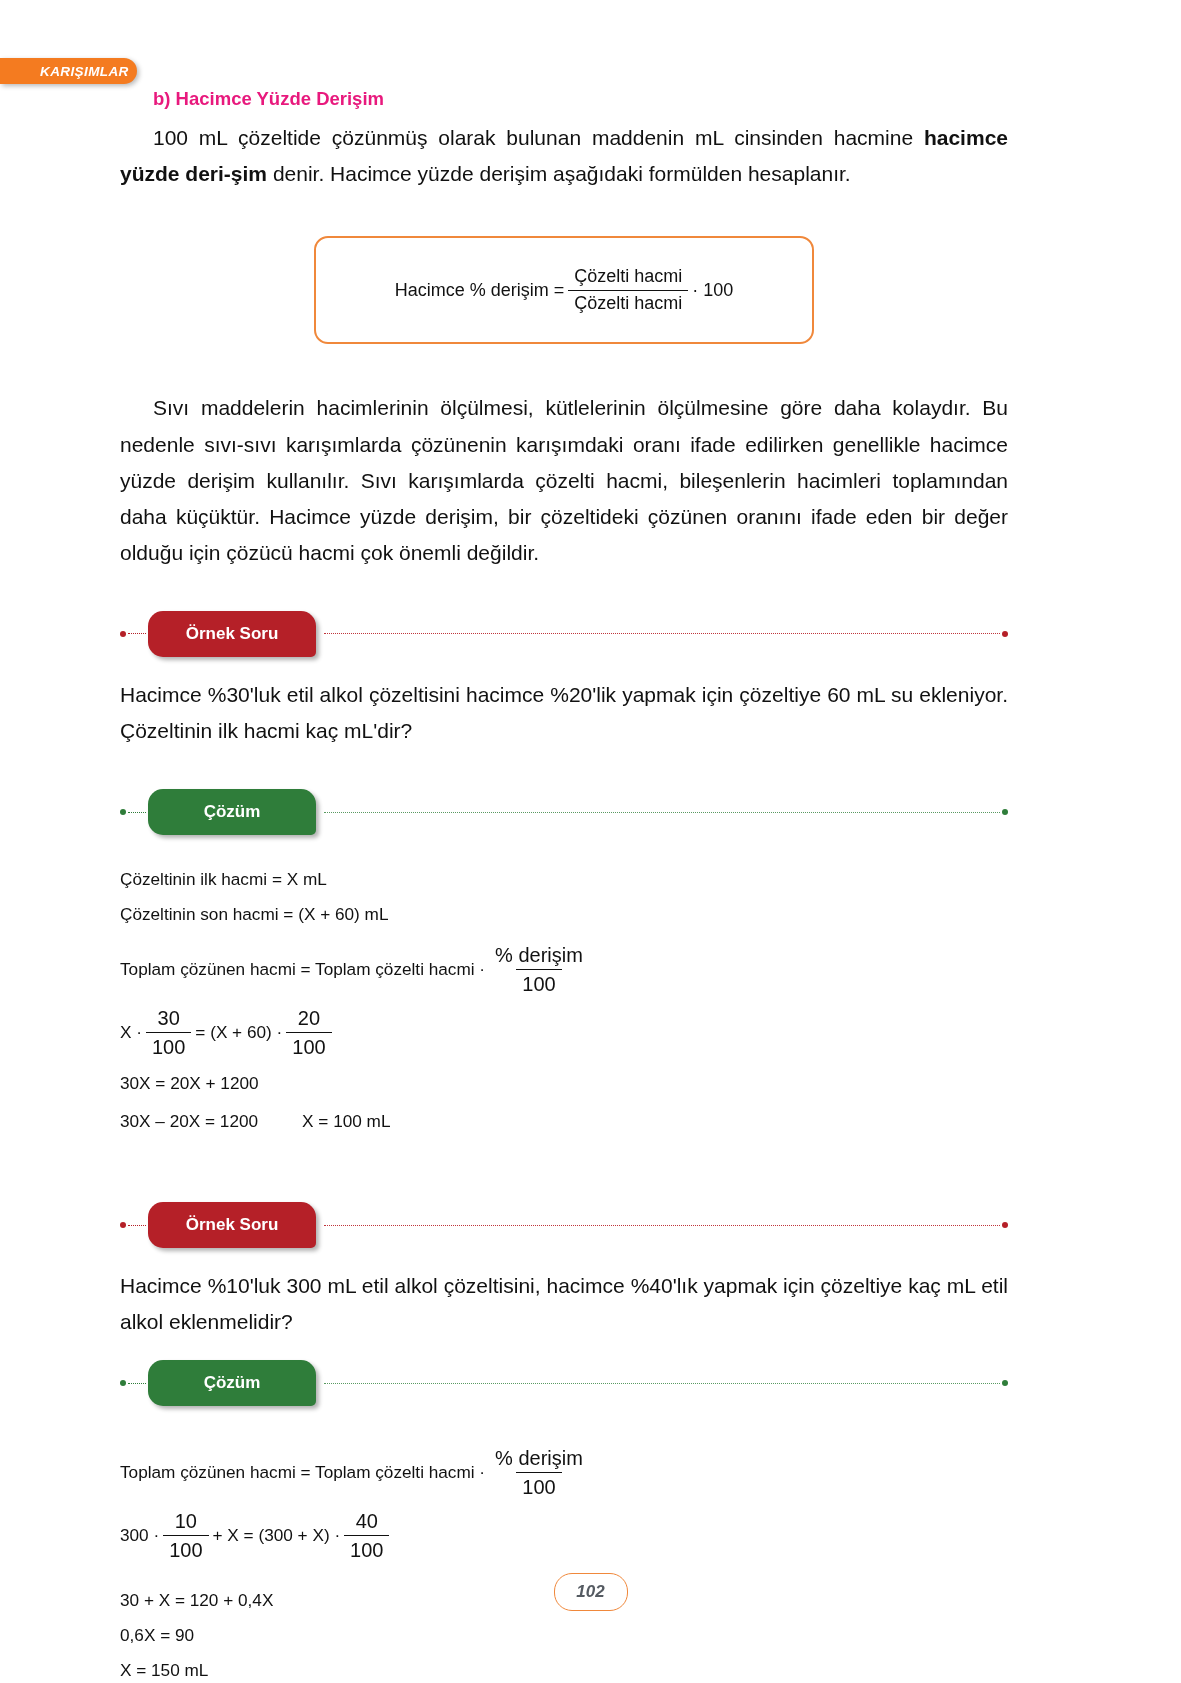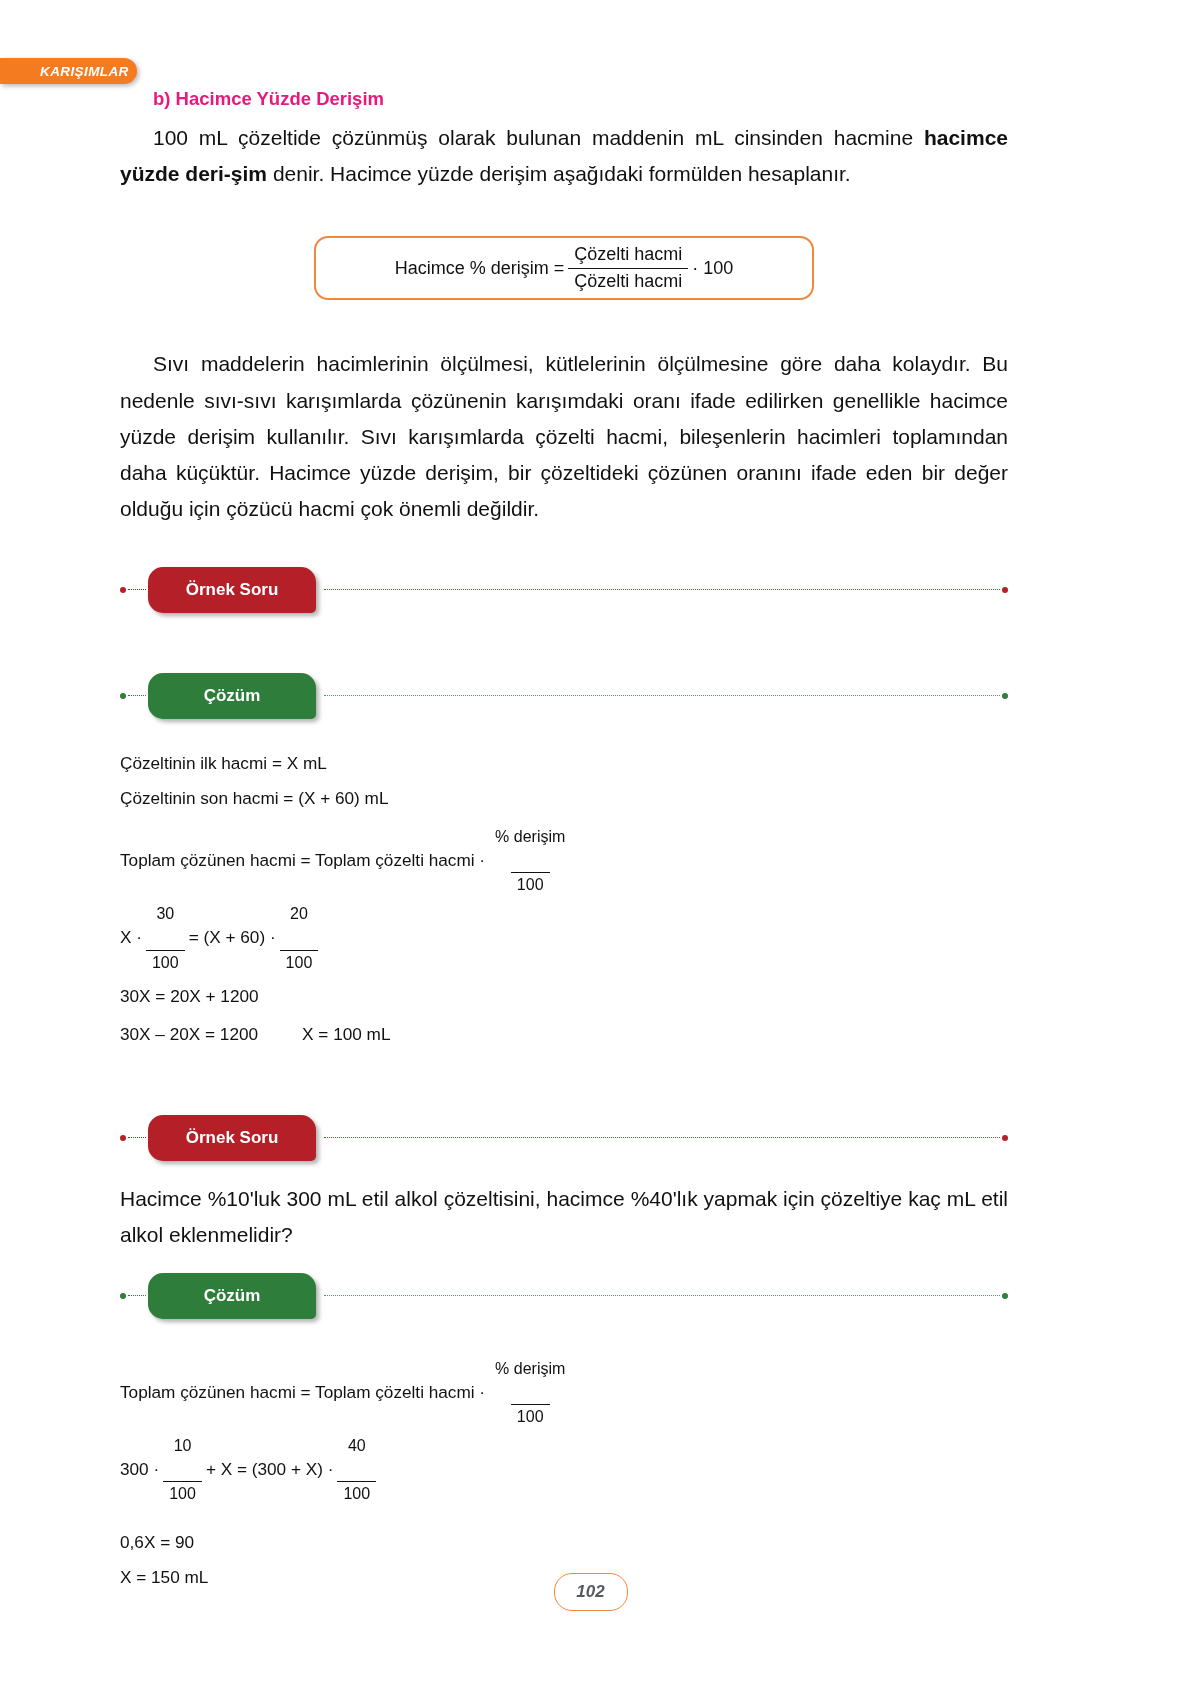--- a/index.html
+++ b/index.html
@@ -69,21 +69,21 @@
 
   
   .formula-box-wrap {
     margin-top: 44px;
     display: flex;
     justify-content: center;
   }
   .formula-box {
     border: 2.2px solid #f0883b;
     border-radius: 14px;
-    padding: 6px 26px;
+    padding: 28px 26px;
     display: inline-flex;
     align-items: center;
     justify-content: center;
     min-width: 500px;
     min-height: 44px;
     box-sizing: border-box;
   }
   .formula-line {
     display: flex;
     align-items: center;
@@ -99,21 +99,21 @@
   }
   .frac .num {
     padding: 0 6px 2px 6px;
     line-height: 1.2;
   }
   .frac .den {
     padding: 2px 6px 0 6px;
     line-height: 1.2;
     border-top: 1.4px solid #111;
   }
-  .frac.small { font-size: 16px; gap: 24px; }
+  .frac.small { font-size: 20px; }
 
   
   .badge-row {
     position: relative;
     display: flex;
     align-items: center;
     height: 34px;
   }
   .badge-dot {
     width: 6px;
@@ -246,20 +246,21 @@
     <div class="badge-row">
       <span class="badge-dot red"></span>
       <span class="badge-leader red"></span>
       <span class="badge red">Örnek Soru</span>
       <span class="badge-rule red"></span>
       <span class="badge-end-dot red"></span>
     </div>
 
     <div class="gap-md"></div>
 
+    <p class="body-text">Hacimce %30'luk etil alkol çözeltisini hacimce %20'lik yapmak için çözeltiye 60 mL su ekleniyor. Çözeltinin ilk hacmi kaç mL'dir?</p>
 
     <div class="gap-lg"></div>
 
     <div class="badge-row">
       <span class="badge-dot green"></span>
       <span class="badge-leader green"></span>
       <span class="badge green">Çözüm</span>
       <span class="badge-rule green"></span>
       <span class="badge-end-dot green"></span>
     </div>
@@ -339,20 +340,21 @@
         <span class="den">100</span>
       </span>
       <span>+ X = (300 + X) ·</span>
       <span class="frac small">
         <span class="num">40</span>
         <span class="den">100</span>
       </span>
     </div>
 
     <div class="gap-sm"></div>
+    <div class="math-plain">30 + X = 120 + 0,4X</div>
     <div class="math-plain">0,6X = 90</div>
     <div class="math-plain">X = 150 mL</div>
 
   </div>
 
   <div class="page-number">102</div>
 
 </div>
 
 </body></html>

